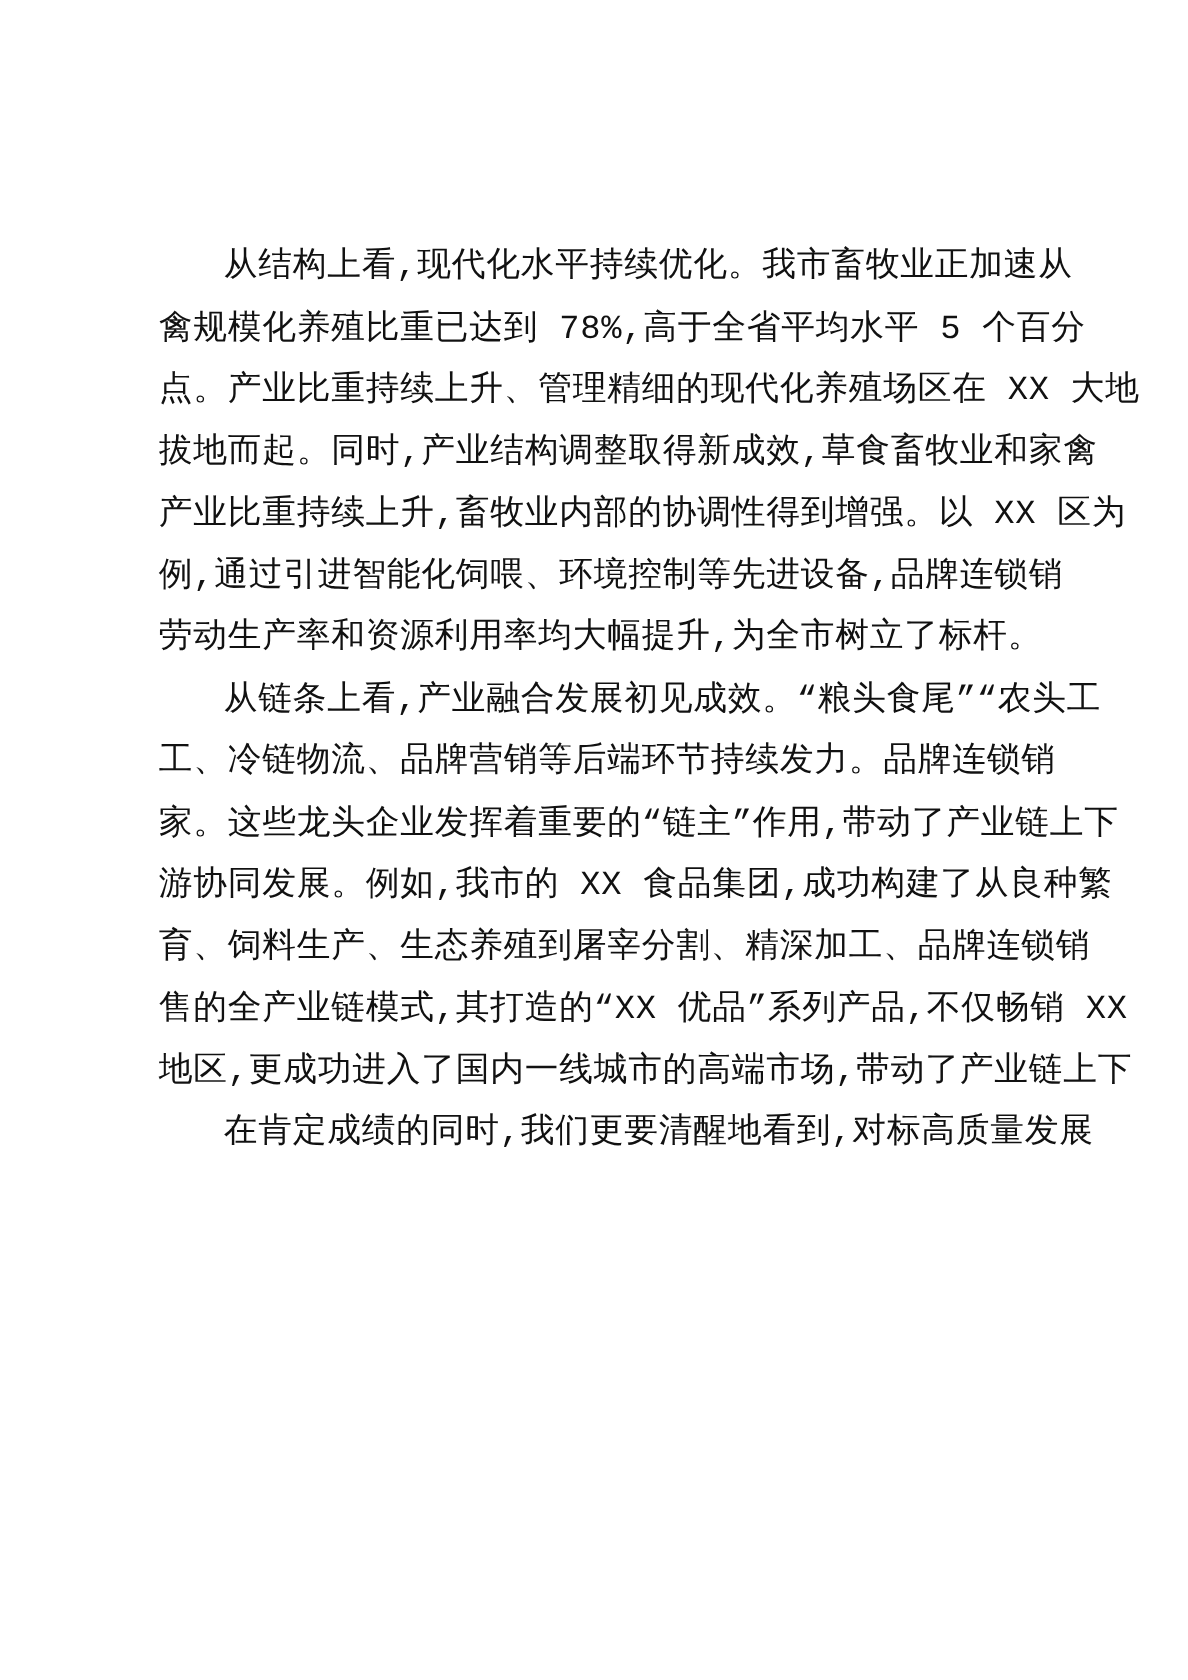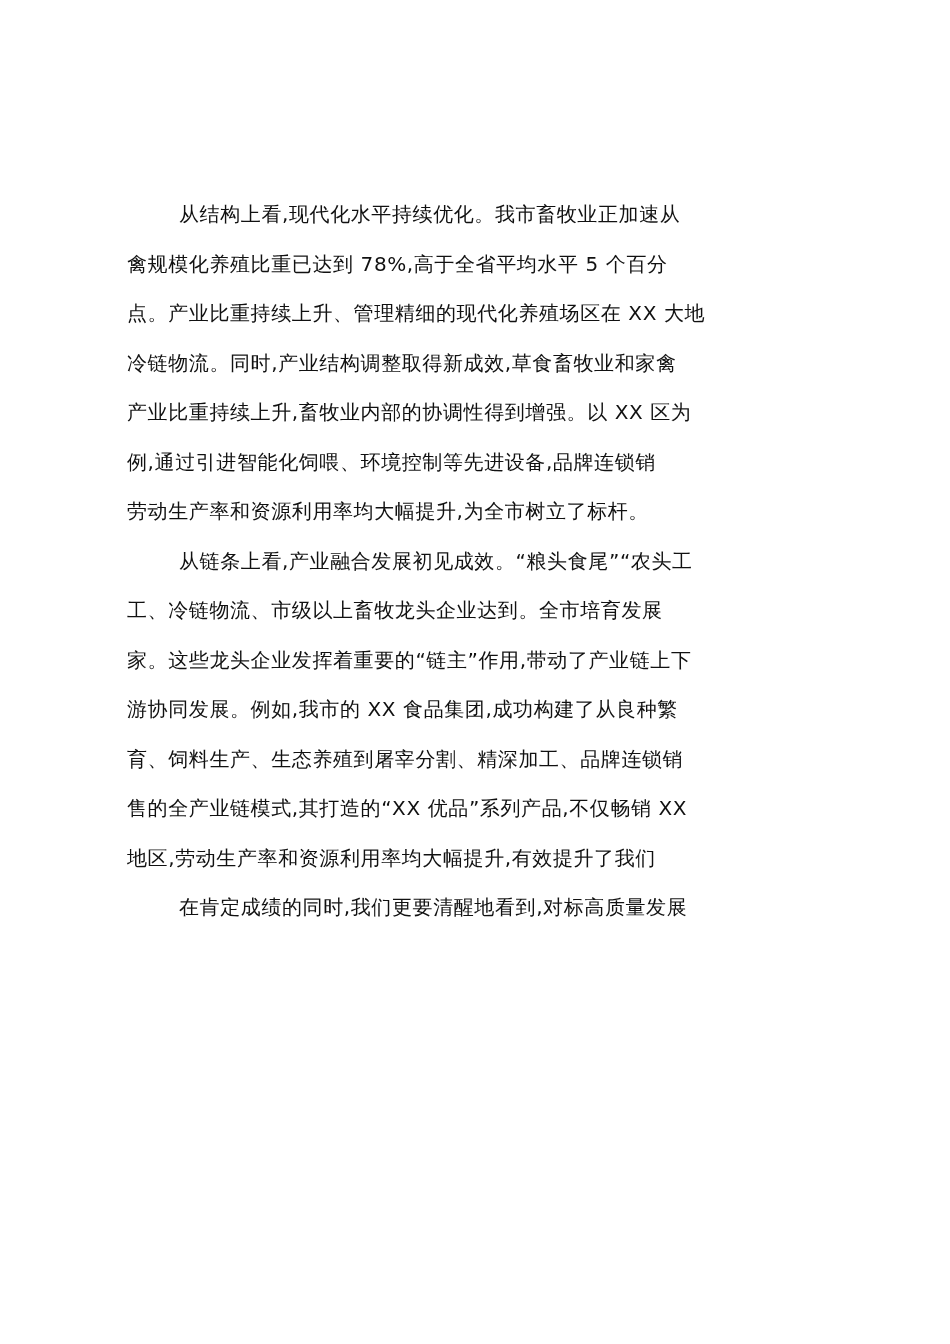--- a/index.html
+++ b/index.html
@@ -21,50 +21,51 @@
       top: 190px;
       width: 700px;
     }
     .paragraph {
       margin: 0;
     }
     .line {
       display: block;
       height: 49.5px;
       line-height: 49.5px;
-      font-size: 20px;
+      font-size: 27px;
       white-space: nowrap;
       letter-spacing: 0.6px;
+      font-family: Liberation Mono, monospace;
     }
     .line.indent {
       padding-left: 52px;
     }
   </style>
 </head>
 <body>
 
 <div class="page">
 
   <p class="paragraph">
     <span class="line indent">从结构上看,现代化水平持续优化。我市畜牧业正加速从</span>
     <span class="line">禽规模化养殖比重已达到 78%,高于全省平均水平 5 个百分</span>
     <span class="line">点。产业比重持续上升、管理精细的现代化养殖场区在 XX 大地</span>
-    <span class="line">冷链物流。同时,产业结构调整取得新成效,草食畜牧业和家禽</span>
+    <span class="line">拔地而起。同时,产业结构调整取得新成效,草食畜牧业和家禽</span>
     <span class="line">产业比重持续上升,畜牧业内部的协调性得到增强。以 XX 区为</span>
     <span class="line">例,通过引进智能化饲喂、环境控制等先进设备,品牌连锁销</span>
     <span class="line">劳动生产率和资源利用率均大幅提升,为全市树立了标杆。</span>
   </p>
 
   <p class="paragraph">
     <span class="line indent">从链条上看,产业融合发展初见成效。“粮头食尾”“农头工</span>
-    <span class="line">工、冷链物流、市级以上畜牧龙头企业达到。全市培育发展</span>
+    <span class="line">工、冷链物流、品牌营销等后端环节持续发力。品牌连锁销</span>
     <span class="line">家。这些龙头企业发挥着重要的“链主”作用,带动了产业链上下</span>
     <span class="line">游协同发展。例如,我市的 XX 食品集团,成功构建了从良种繁</span>
     <span class="line">育、饲料生产、生态养殖到屠宰分割、精深加工、品牌连锁销</span>
     <span class="line">售的全产业链模式,其打造的“XX 优品”系列产品,不仅畅销 XX</span>
-    <span class="line">地区,劳动生产率和资源利用率均大幅提升,有效提升了我们</span>
+    <span class="line">地区,更成功进入了国内一线城市的高端市场,带动了产业链上下</span>
   </p>
 
   <p class="paragraph">
     <span class="line indent">在肯定成绩的同时,我们更要清醒地看到,对标高质量发展</span>
   </p>
 
 </div>
 
 </body></html>

